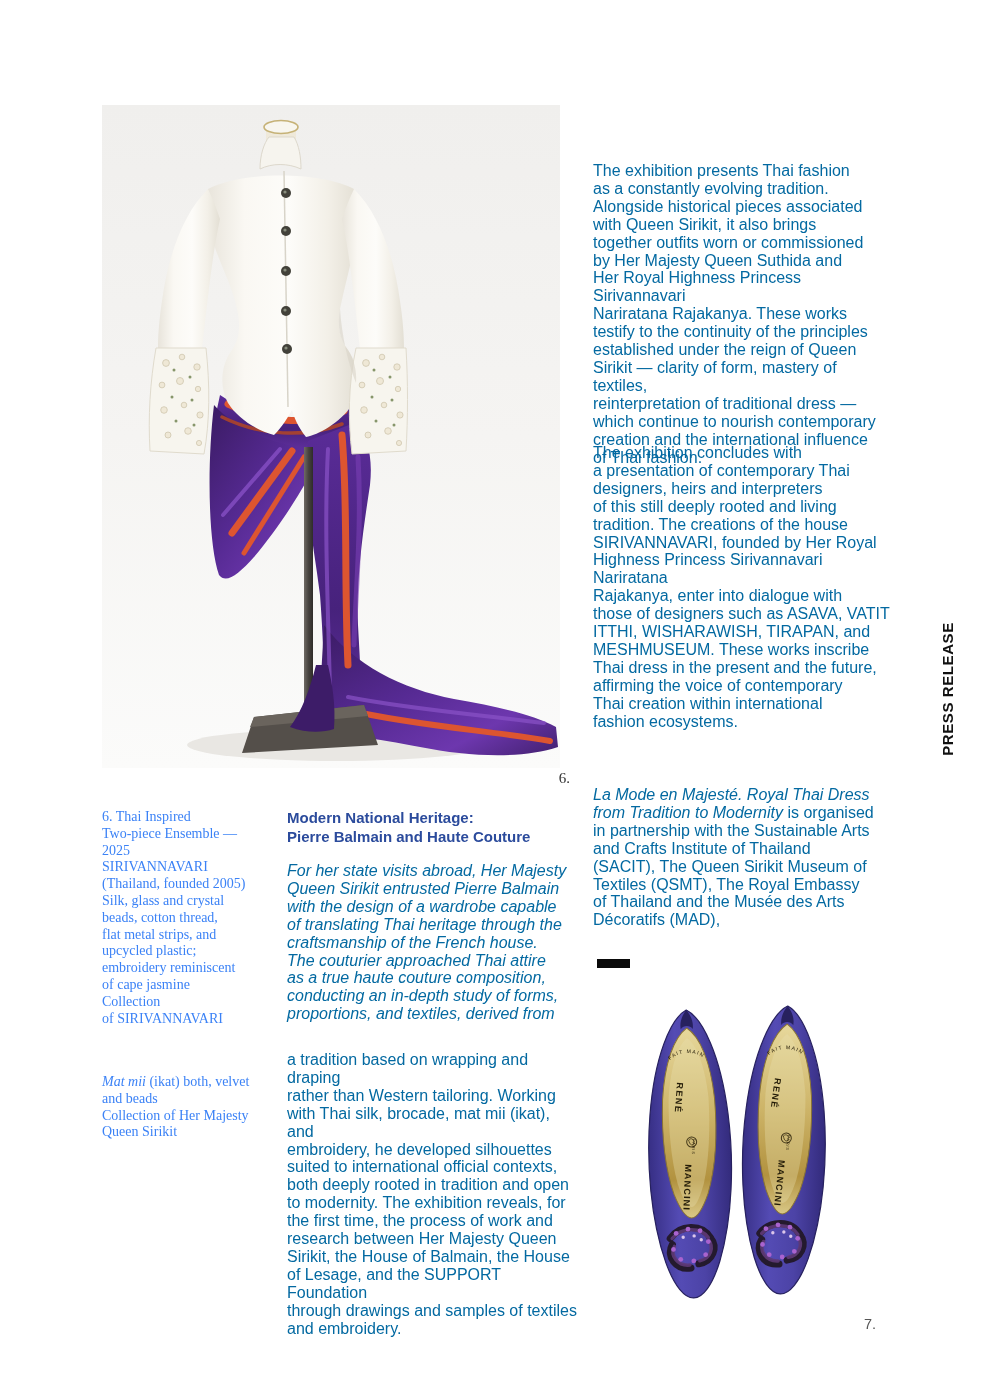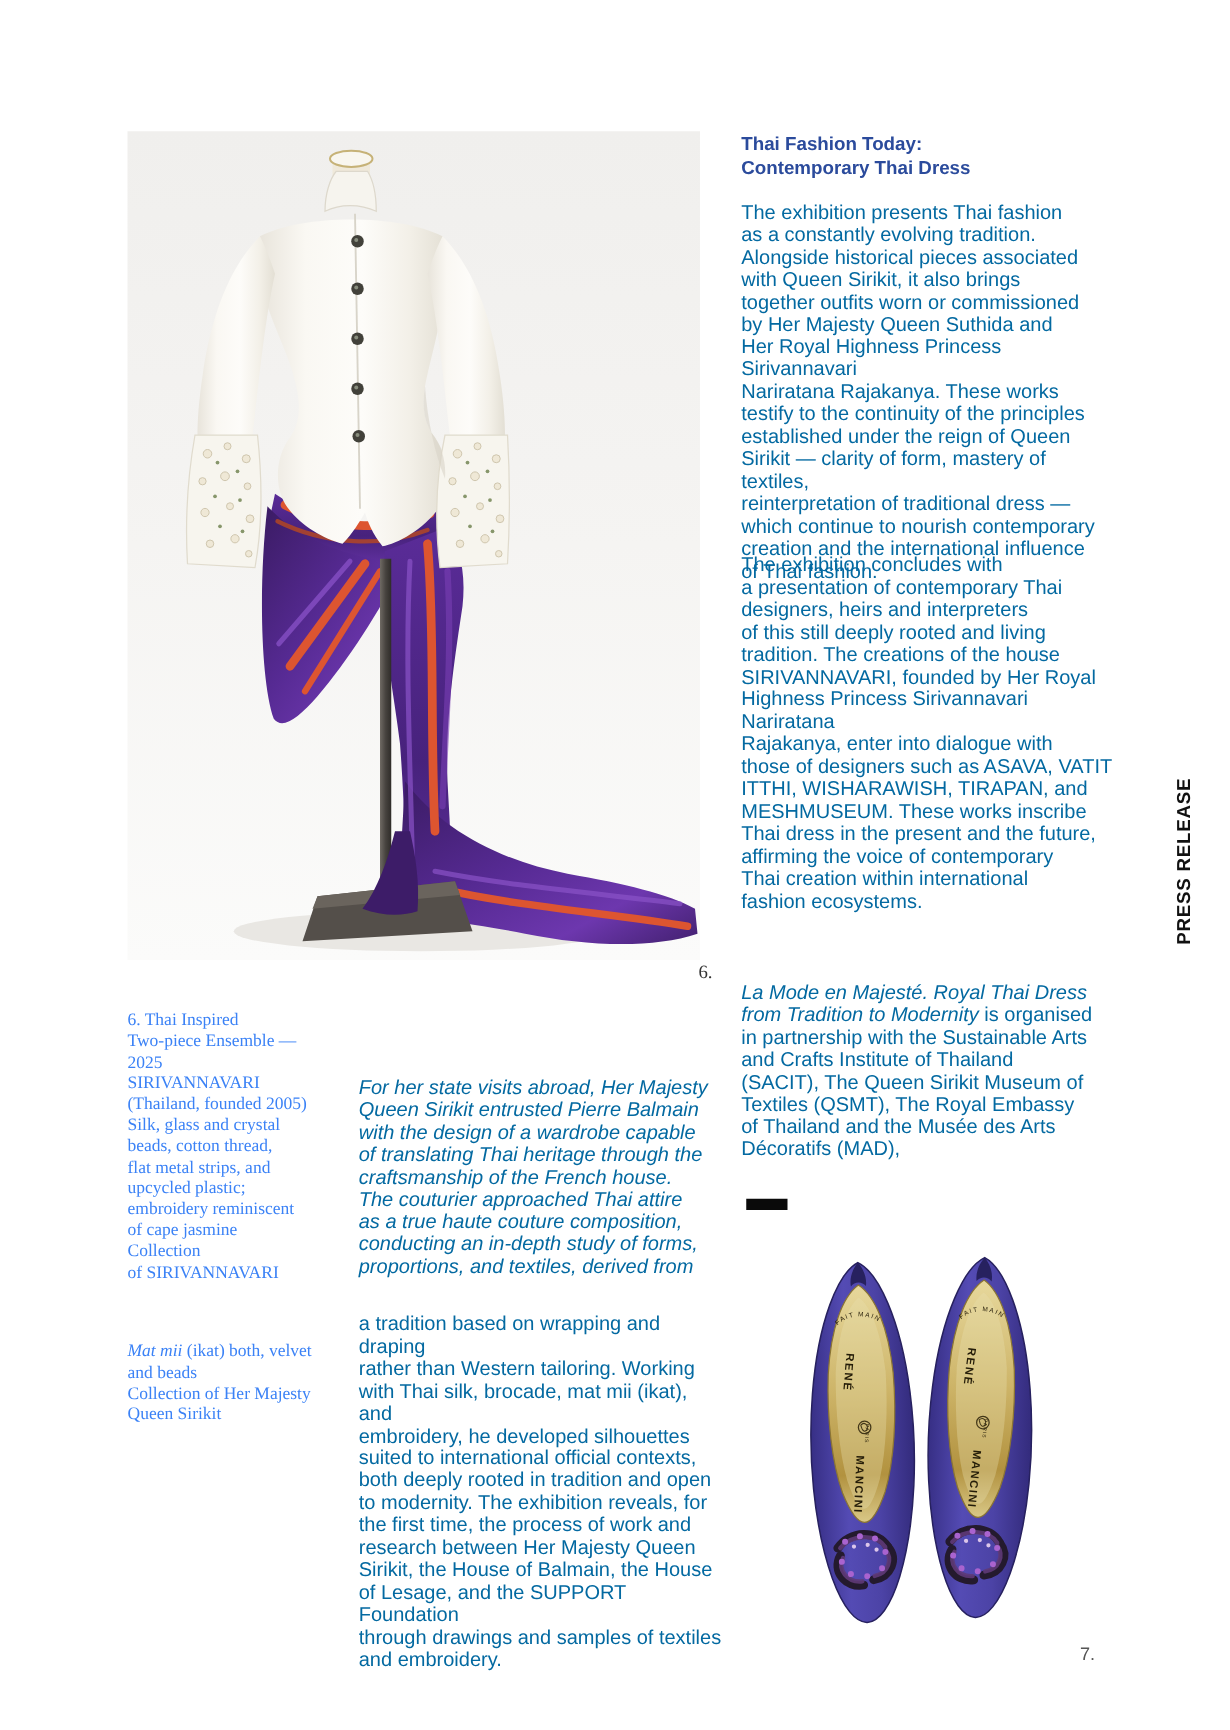--- a/index.html
+++ b/index.html
@@ -178,22 +178,20 @@
             <circle cx="292" cy="320" r="1.5"></circle>
         </g>
       </g>
 
       <path d="M238,204 C235,222 238,235 246,245 C252,254 255,266 254,278 C246,258 240,232 238,204 Z" fill="#d9d4c8" opacity="0.6"></path>
     </svg>
   </figure>
 
   <div class="fig6-label">6.</div>
 
-  <div class="col-right rc-head1 blue-head">Thai Fashion Today:
-Contemporary Thai Dress</div>
   <div class="col-right rc-para1 body-text">The exhibition presents Thai fashion
 as a constantly evolving tradition.
 Alongside historical pieces associated
 with Queen Sirikit, it also brings
 together outfits worn or commissioned
 by Her Majesty Queen Suthida and
 Her Royal Highness Princess Sirivannavari
 Nariratana Rajakanya. These works
 testify to the continuity of the principles
 established under the reign of Queen
@@ -221,20 +219,22 @@
 from Tradition to Modernity</span><span> is organised
 in partnership with the Sustainable Arts
 and Crafts Institute of Thailand
 (SACIT), The Queen Sirikit Museum of
 Textiles (QSMT), The Royal Embassy
 of Thailand and the Musée des Arts
 Décoratifs (MAD),</span></div>
 
   <div class="black-bar"></div>
 
+  <div class="col-mid mc-head blue-head">Modern National Heritage:
+Pierre Balmain and Haute Couture</div>
   <div class="col-mid mc-para1 body-text">For her state visits abroad, Her Majesty
 Queen Sirikit entrusted Pierre Balmain
 with the design of a wardrobe capable
 of translating Thai heritage through the
 craftsmanship of the French house.
 The couturier approached Thai attire
 as a true haute couture composition,
 conducting an in-depth study of forms,
 proportions, and textiles, derived from</div>
   <div class="col-mid mc-para2 body-text">a tradition based on wrapping and draping

